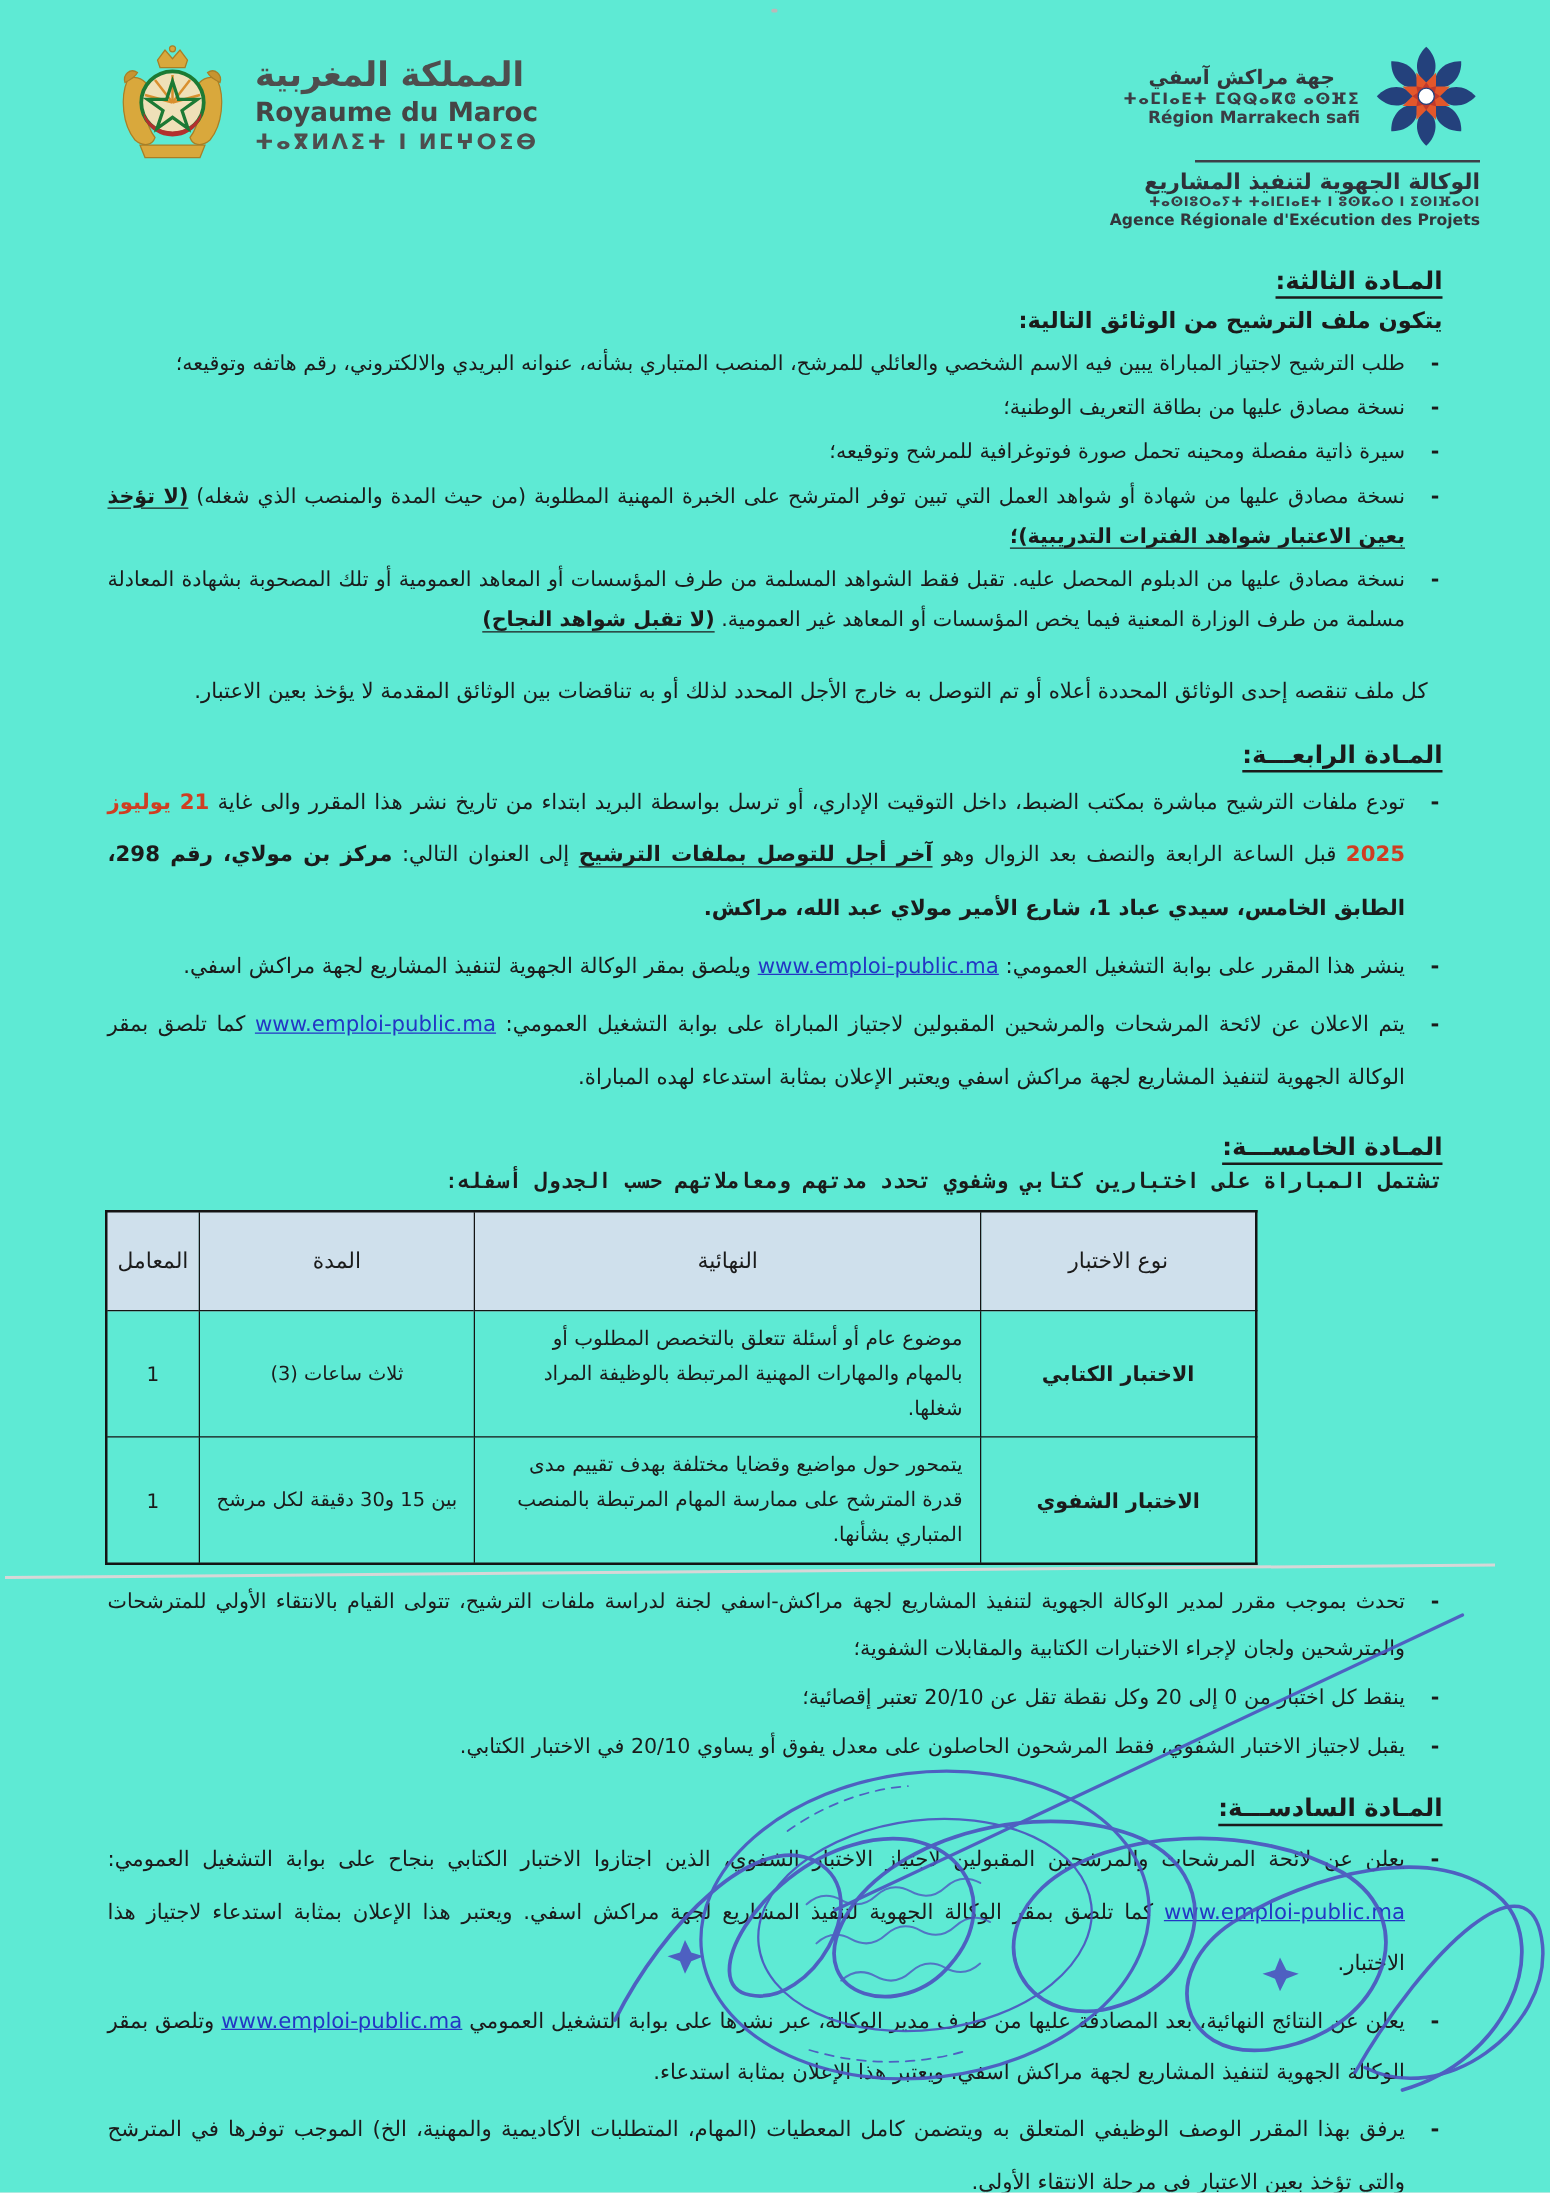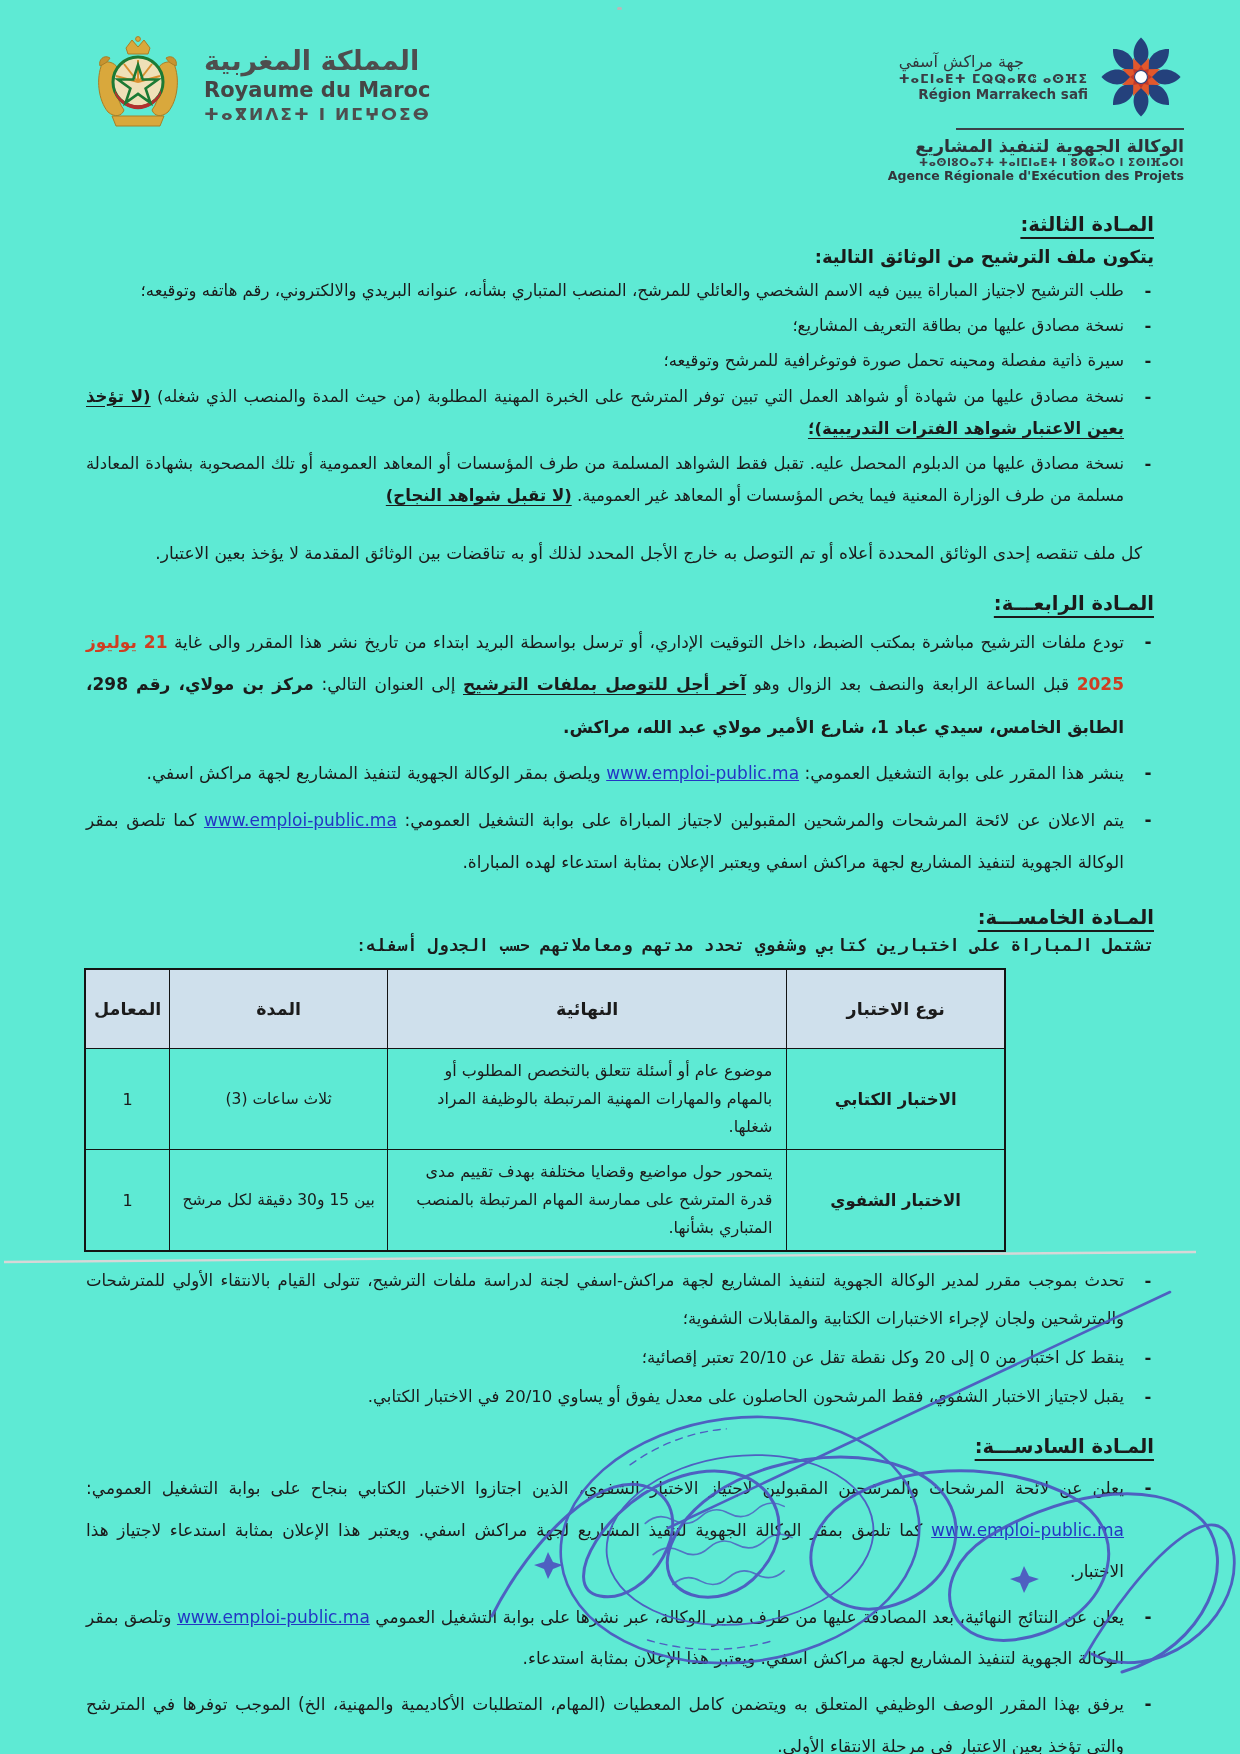--- a/index.html
+++ b/index.html
@@ -12,21 +12,21 @@
 
   
   .hdr{display:flex;direction:ltr;justify-content:space-between;align-items:flex-start;padding:34px 56px 0 88px;}
   .hdr-left{display:flex;direction:ltr;align-items:center;gap:16px;}
   .hdr-left .txt{display:flex;flex-direction:column;align-items:flex-start;gap:2px;}
   .k-ar{font-size:27px;font-weight:bold;color:#4e4e4e;}
   .k-fr{font-size:21px;font-weight:bold;color:#454545;}
   .k-tf{font-size:17px;font-weight:bold;color:#4e4e4e;letter-spacing:2px;}
   .hdr-right{display:flex;flex-direction:column;align-items:flex-end;width:330px;}
   .hdr-right .top{display:flex;direction:ltr;align-items:center;gap:10px;}
-  .r-ar{font-size:16px;font-weight:normal;color:#33363b;text-align:left;}
+  .r-ar{font-size:16px;font-weight:bold;color:#33363b;text-align:center;}
   .r-tf{font-size:12.5px;font-weight:bold;color:#3a3d44;text-align:right;letter-spacing:1px;}
   .r-fr{font-size:13.5px;font-weight:bold;color:#3a3d44;text-align:right;}
   .hdr-div{width:228px;height:2px;background:#3c4048;margin:8px 0 6px 0;}
   .a-ar{font-size:17.5px;font-weight:bold;color:#2e3138;text-align:right;margin-left:13px;}
   .a-tf{font-size:10.5px;font-weight:bold;color:#3a3d44;text-align:right;letter-spacing:.5px;}
   .a-fr{font-size:12.5px;font-weight:bold;color:#33363b;text-align:left;}
 
   
   .content{padding:0 86px;}
   .h-art{font-size:19.5px;font-weight:bold;text-decoration:underline;text-underline-offset:6px;text-decoration-thickness:2px;}
@@ -43,21 +43,21 @@
   .closing{font-size:17px;line-height:2.1;margin:24px 0 8px;text-align:justify;text-indent:12px;}
   .ul4 .li{font-size:17px;line-height:2.5;margin:4px 0;}
   .b-red{color:#cf3e22;font-weight:bold;}
   .b-bold{font-weight:bold;}
   .lnk{color:#2336c4;text-decoration:underline;cursor:pointer;}
   .intro5{font-size:17px;font-weight:bold;margin:2px 0 12px;font-family:Liberation Mono, monospace;}
 
   
   table.exam{border-collapse:collapse;width:922px;margin:6px 148px 10px 0;border:2.5px solid #141414;}
   table.exam th,table.exam td{border:1.6px solid #141414;}
-  table.exam th{background:#cfe0ec;font-size:17.5px;font-weight:bold;height:56px;text-align:center;padding:4px 8px;}
+  table.exam th{background:#cfe0ec;font-size:17.5px;font-weight:normal;height:56px;text-align:center;padding:4px 8px;}
   td.c-type{font-weight:bold;font-size:16.5px;text-align:center;width:218px;padding:6px 10px;}
   td.c-subj{font-size:16px;text-align:right;padding:8px 14px;line-height:1.75;width:420px;}
   td.c-dur{font-size:15.5px;text-align:center;width:226px;padding:6px 8px;}
   td.c-coef{font-size:16px;text-align:center;width:58px;}
   table.exam tr{height:80px;}
 
   .ul5 .li{font-size:16.5px;line-height:2.25;margin:2px 0;}
   .ul6 .li{font-size:17px;line-height:2.45;margin:4px 0;}
 
   .overlay{position:absolute;inset:0;pointer-events:none;}
@@ -157,21 +157,21 @@
     <div class="h-art h3m">المـادة الثالثة:</div>
     <div class="intro">يتكون ملف الترشيح من الوثائق التالية:</div>
 
     <div class="ul3">
       <div class="li">
         <span class="dash">-</span>
         <div class="tx"><span>طلب الترشيح لاجتياز المباراة يبين فيه الاسم الشخصي والعائلي للمرشح، المنصب المتباري بشأنه، عنوانه البريدي والالكتروني، رقم هاتفه وتوقيعه؛</span><span class="em"></span></div>
       </div>
       <div class="li">
         <span class="dash">-</span>
-        <div class="tx"><span>نسخة مصادق عليها من بطاقة التعريف المشاريع؛</span><span class="em"></span></div>
+        <div class="tx"><span>نسخة مصادق عليها من بطاقة التعريف الوطنية؛</span><span class="em"></span></div>
       </div>
       <div class="li">
         <span class="dash">-</span>
         <div class="tx"><span>سيرة ذاتية مفصلة ومحينه تحمل صورة فوتوغرافية للمرشح وتوقيعه؛</span><span class="em"></span></div>
       </div>
       <div class="li">
         <span class="dash">-</span>
         <div class="tx"><span>نسخة مصادق عليها من شهادة أو شواهد العمل التي تبين توفر المترشح على الخبرة المهنية المطلوبة (من حيث المدة والمنصب الذي شغله) </span><span class="em">(لا تؤخذ بعين الاعتبار شواهد الفترات التدريبية)؛</span></div>
       </div>
       <div class="li">

